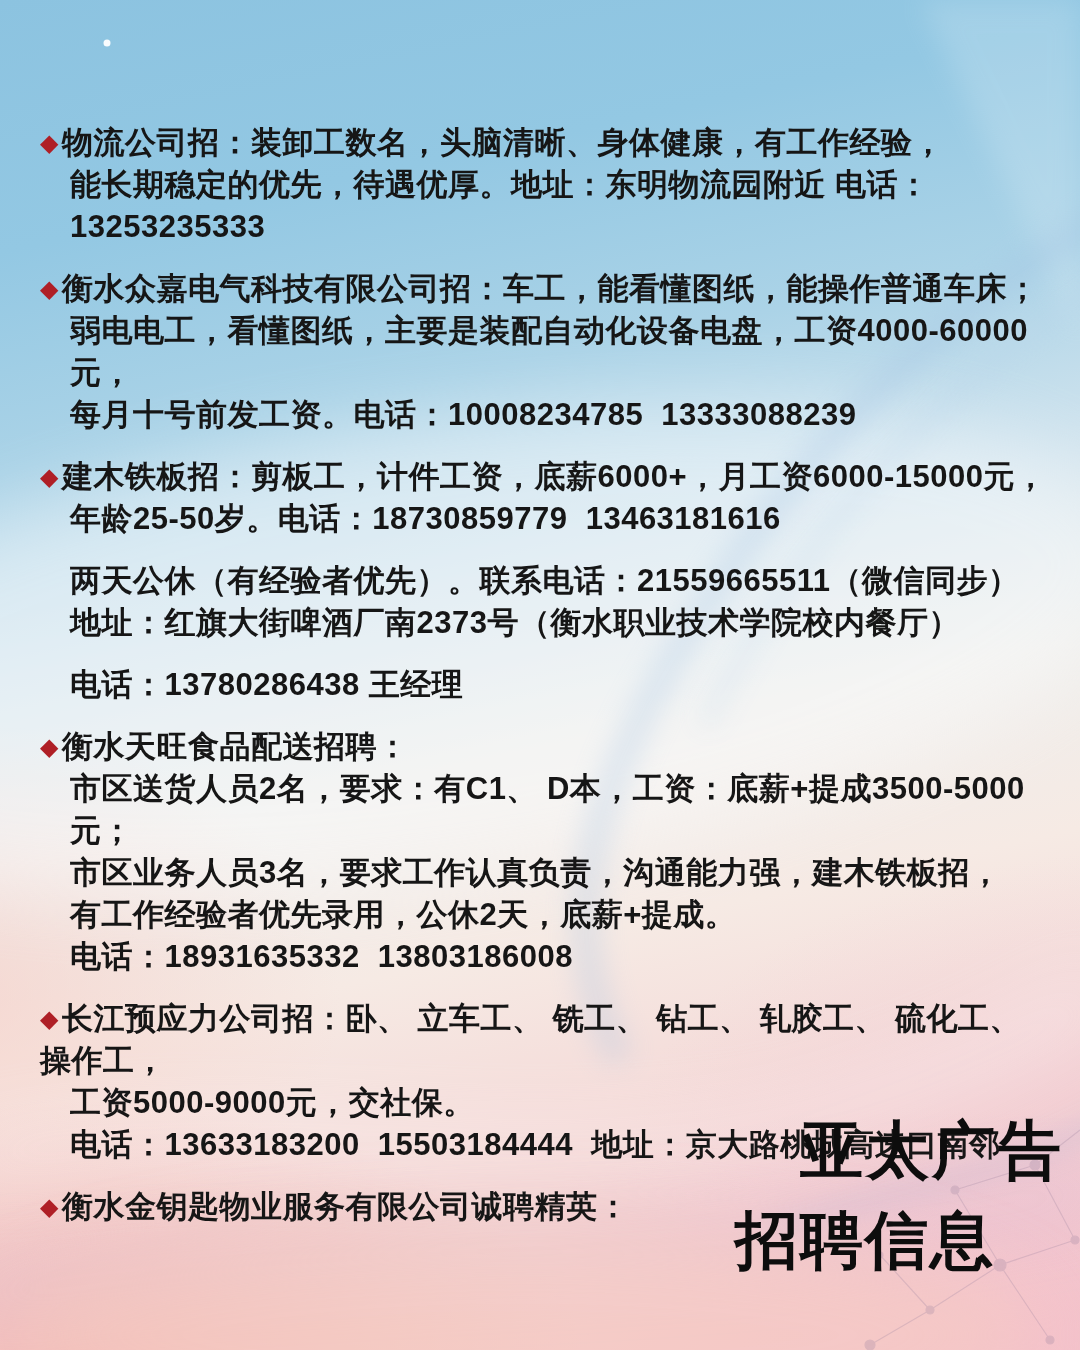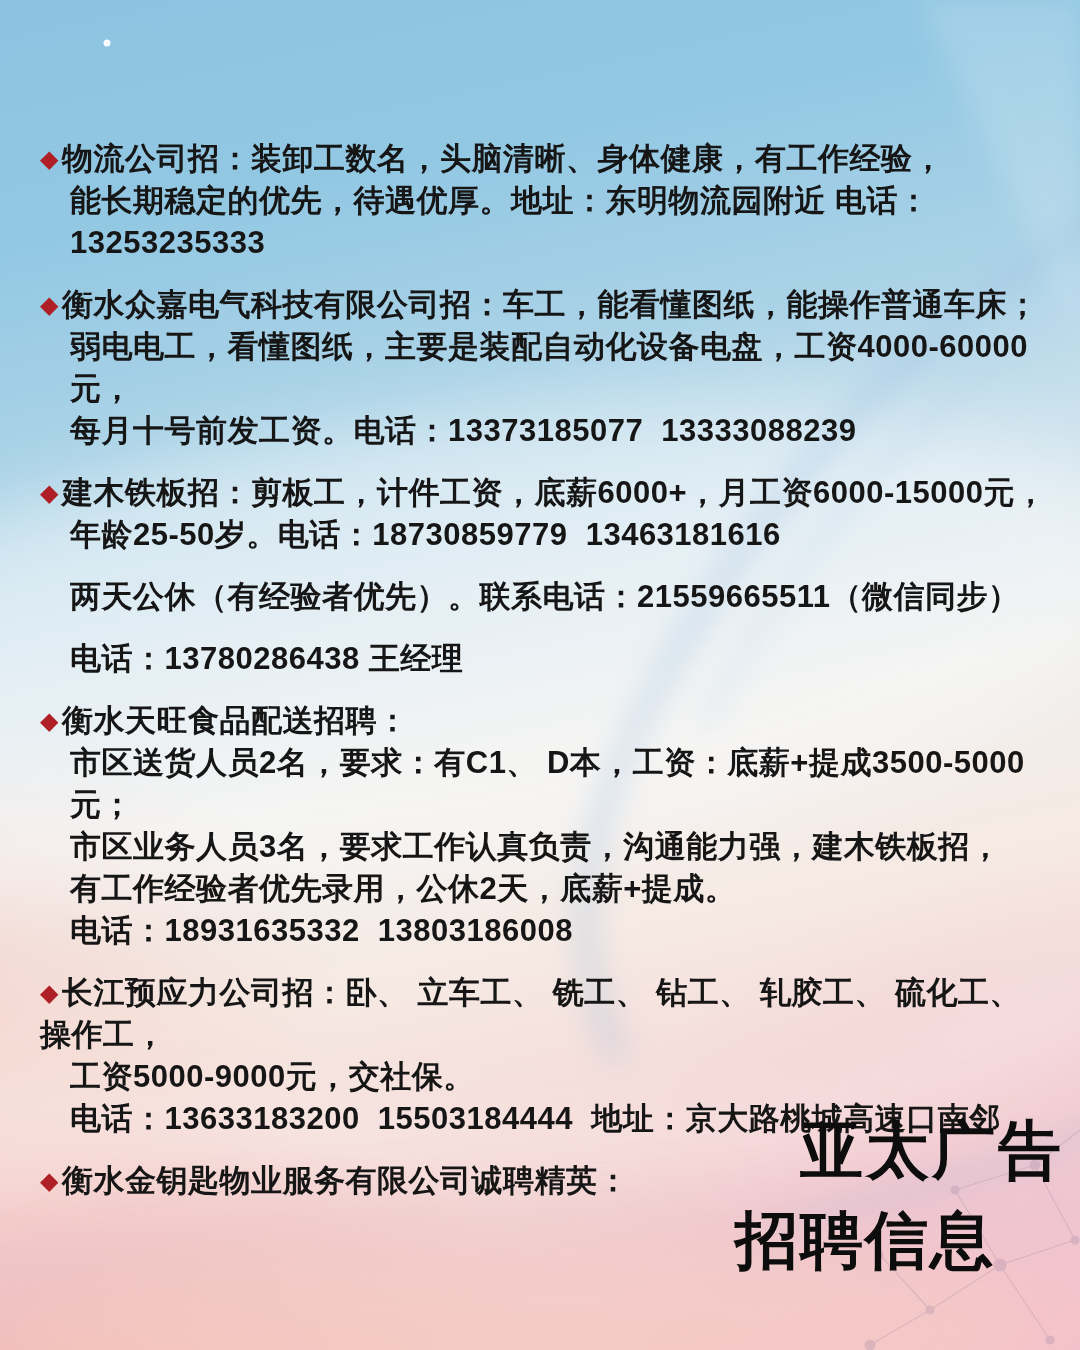--- a/index.html
+++ b/index.html
@@ -11,21 +11,21 @@
     overflow:hidden;
     background:
       radial-gradient(760px 420px at 8% 102%, rgba(242,182,180,.95), rgba(242,182,180,0) 66%),
       radial-gradient(900px 480px at 86% 104%, rgba(244,190,202,.9), rgba(244,190,202,0) 62%),
       radial-gradient(640px 460px at -4% 74%, rgba(246,206,199,.65), rgba(246,206,199,0) 60%),
       radial-gradient(900px 520px at 108% 86%, rgba(240,198,210,.55), rgba(240,198,210,0) 60%),
       linear-gradient(168deg,#8cc3e0 0%,#93c8e3 16%,#abd3e7 30%,#d2e4ee 43%,#eeeeec 55%,#f6eae4 67%,#f4d6d5 82%,#f4c6ca 100%);
   }
   .bg-art{position:absolute;inset:0;pointer-events:none;}
   .content{position:absolute;left:40px;top:122px;right:26px;}
-  .listing{margin:16px 0 20px 0;}
+  .listing{margin:0 0 20px 0;}
   .line{
     font-size:31px;line-height:42px;font-weight:bold;color:#161616;
     white-space:pre-wrap;letter-spacing:.5px;
   }
   .line.cont{padding-left:30px;}
   .bullet{
     color:#af1f26;font-size:24px;margin-right:3px;
     display:inline-block;vertical-align:2px;
   }
   .brand{position:absolute;color:#0d0d0d;font-family:"DejaVu Serif","Liberation Serif",serif;font-weight:bold;}
@@ -80,30 +80,31 @@
   <div class="content">
 
     <div class="listing">
       <div class="line"><span class="bullet">◆</span><span>物流公司招：装卸工数名，头脑清晰、身体健康，有工作经验，</span></div>
       <div class="line cont">能长期稳定的优先，待遇优厚。地址：东明物流园附近 电话：13253235333</div>
     </div>
 
     <div class="listing">
       <div class="line"><span class="bullet">◆</span><span>衡水众嘉电气科技有限公司招：车工，能看懂图纸，能操作普通车床；</span></div>
       <div class="line cont">弱电电工，看懂图纸，主要是装配自动化设备电盘，工资4000-60000元，</div>
-      <div class="line cont">每月十号前发工资。电话：13373185077  13333088239</div>
+      <div class="line cont">每月十号前发工资。电话：10008234785  13333088239</div>
     </div>
 
     <div class="listing">
       <div class="line"><span class="bullet">◆</span><span>建木铁板招：剪板工，计件工资，底薪6000+，月工资6000-15000元，</span></div>
       <div class="line cont">年龄25-50岁。电话：18730859779  13463181616</div>
     </div>
 
     <div class="listing">
       <div class="line cont">两天公休（有经验者优先）。联系电话：21559665511（微信同步）</div>
+      <div class="line cont">地址：红旗大街啤酒厂南2373号（衡水职业技术学院校内餐厅）</div>
     </div>
 
     <div class="listing">
       <div class="line cont">电话：13780286438 王经理</div>
     </div>
 
     <div class="listing">
       <div class="line"><span class="bullet">◆</span><span>衡水天旺食品配送招聘：</span></div>
       <div class="line cont">市区送货人员2名，要求：有C1、 D本，工资：底薪+提成3500-5000元；</div>
       <div class="line cont">市区业务人员3名，要求工作认真负责，沟通能力强，建木铁板招，</div>

